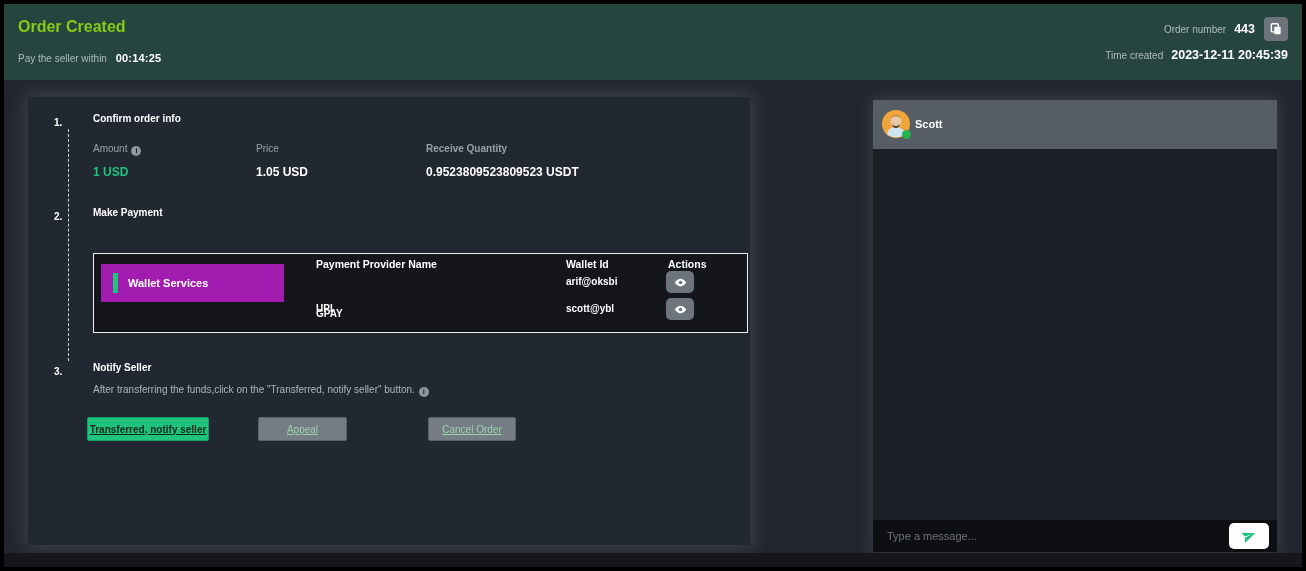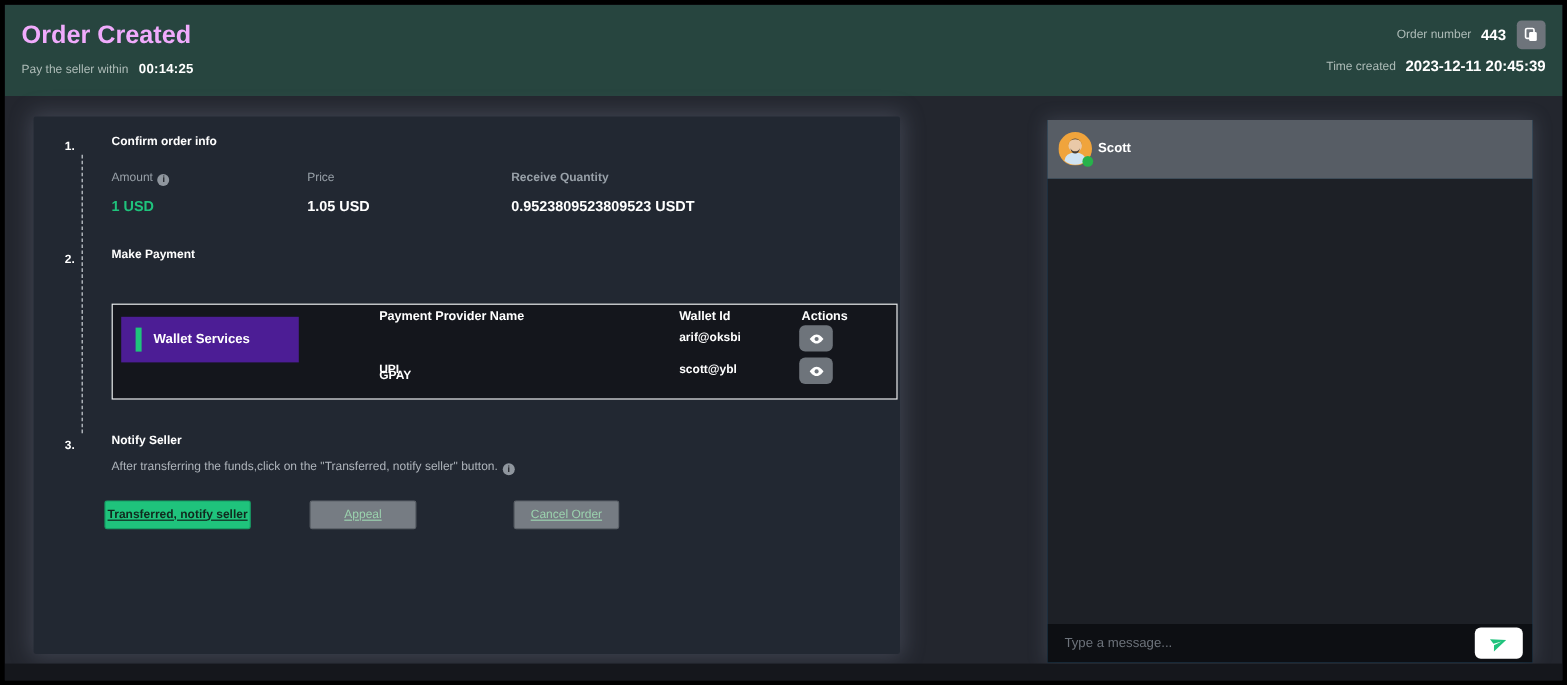--- a/index.html
+++ b/index.html
@@ -1,21 +1,21 @@
 <!DOCTYPE html>
 <html><head>
 <meta charset="utf-8">
 <style>
   * { margin:0; padding:0; box-sizing:border-box; }
   html,body { width:1306px; height:571px; background:#000; font-family:"Liberation Sans","DejaVu Sans",sans-serif; }
   .page { position:absolute; inset:0; border:4px solid #000; background:#23262e; overflow:hidden; }
 
   
   .topbar { position:absolute; left:0; top:0; right:0; height:76px; background:#27453f; }
-  .order-title { position:absolute; left:14px; top:14px; font-size:21px; font-weight:bold; color:#f0abfc; }
+  .order-title { position:absolute; left:14px; top:14px; font-size:16px; font-weight:bold; color:#84cc16; }
   .pay-row { position:absolute; left:14px; top:48px; font-size:10px; color:#aebcb8; }
   .pay-row b { color:#fff; font-size:11px; margin-left:6px; letter-spacing:.2px; }
   .top-right { position:absolute; right:14px; top:12px; text-align:right; }
   .tr-row { display:flex; align-items:center; justify-content:flex-end; height:26px; }
   .tr-label { font-size:10px; color:#aebcb8; margin-right:8px; }
   .tr-value { font-size:12.5px; font-weight:bold; color:#fff; }
   .copy-btn { width:24px; height:24px; margin-left:9px; background:#6e747b; border:none; border-radius:4px; display:flex; align-items:center; justify-content:center; cursor:pointer; }
 
   
   .bottom-strip { position:absolute; left:0; right:0; bottom:0; height:14px; background:#15171c; }
@@ -26,21 +26,21 @@
   .dash-line { position:absolute; left:40px; top:32px; height:232px; width:0; border-left:1px dashed #cfd4d9; }
   .sec-title { position:absolute; font-size:10px; font-weight:bold; color:#fff; }
   .sec-sub { position:absolute; font-size:10px; color:#c3c8ce; font-weight:600; }
   .field-label { position:absolute; font-size:10px; color:#98a0a8; }
   .field-value { position:absolute; font-size:12px; font-weight:bold; color:#fff; }
   .green-text { color:#1fc37c !important; }
   .info-dot { display:inline-block; width:10px; height:10px; margin-left:4px; background:#8f969e; border-radius:50%; color:#1a1d22; font-size:7.5px; font-weight:bold; text-align:center; line-height:10px; vertical-align:-1px; font-style:normal; }
 
   
   .pay-table { position:absolute; left:65px; top:156px; width:655px; height:80px; background:#14161c; border:1px solid #eceff1; }
-  .tab-box { position:absolute; left:7px; top:10px; width:148px; height:38px; background:#4c1d95; display:flex; align-items:center; cursor:pointer; }
+  .tab-box { position:absolute; left:7px; top:10px; width:183px; height:38px; background:#a21caf; display:flex; align-items:center; cursor:pointer; }
   .tab-indicator { width:5px; height:20px; background:#1fc37c; margin-left:12px; }
   .tab-label { font-size:11px; font-weight:bold; color:#fff; margin-left:10px; }
   .col-head { position:absolute; top:4px; font-size:10.5px; font-weight:bold; color:#fff; }
   .cell { position:absolute; font-size:10px; font-weight:bold; color:#fff; }
   .eye-btn { position:absolute; width:28px; height:22px; background:#6e747b; border:none; border-radius:5px; display:flex; align-items:center; justify-content:center; cursor:pointer; }
 
   
   .btn { position:absolute; height:24px; border-radius:2px; font-size:10px; cursor:pointer; font-family:inherit;text-decoration:underline; }
   .btn-notify { left:59px; top:320px; width:122px; background:#1fc37c; color:#11291e; border:1px solid #17a066; font-weight:bold; }
   .btn-muted { background:#767c83; color:#9bd2ae; border:1px solid #5d636a; }

